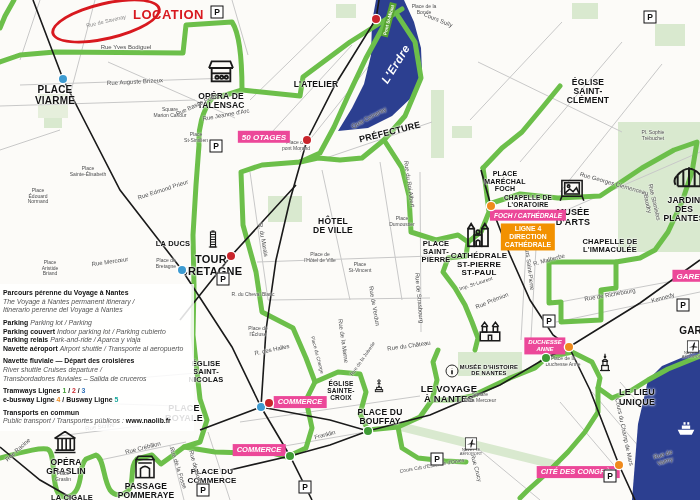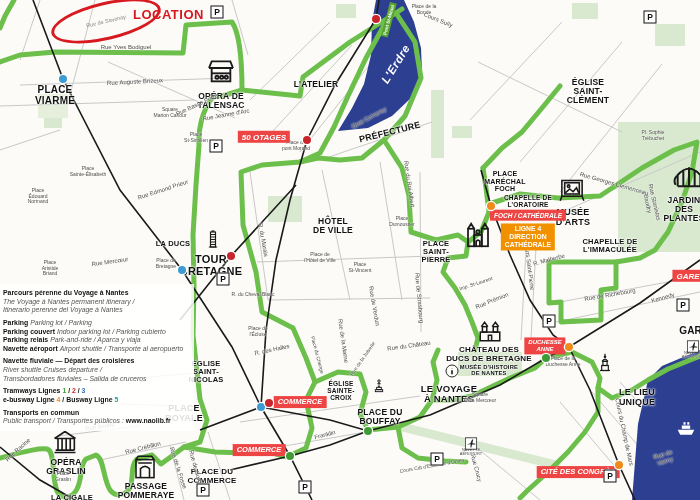--- a/index.html
+++ b/index.html
@@ -8,21 +8,21 @@
   .stage svg.base{position:absolute;left:0;top:0;}
   #labels{position:absolute;left:0;top:0;width:700px;height:500px;}
   .poi{position:absolute;font-weight:bold;color:#111;text-align:center;white-space:pre-line;
        line-height:1.08;letter-spacing:.2px;
        text-shadow:0 0 2px #fff,0 0 3px #fff,0 0 1px #fff;}
   .poi.it{}
   .street{position:absolute;color:#4c4c4c;text-align:center;white-space:pre-line;line-height:1.12;
        text-shadow:0 0 2px #fff,0 0 2px #fff;}
   .badge{position:absolute;color:#fff;font-weight:bold;font-style:italic;text-align:center;
        white-space:pre;padding:1.5px 4px;line-height:1.18;}
-  .badge.black{background:#ef4444;}
+  .badge.black{background:#ec4899;}
   .badge.orange{background:#f29100;font-style:normal;}
   .badge.green{background:#58a431;font-style:normal;padding:1px 2px;}
   .dot{position:absolute;width:8px;height:8px;border-radius:50%;transform:translate(-50%,-50%);
        box-shadow:0 0 0 1.3px #fff;}
   .dot-blue{background:#3d9bd1;} .dot-red{background:#c9252c;}
   .dot-green{background:#3f9c35;} .dot-orange{background:#ef8a1c;}
   .pk{position:absolute;width:11px;height:11px;background:#fff;border:1.3px solid #111;
       transform:translate(-50%,-50%);font-size:8.5px;font-weight:bold;text-align:center;
       line-height:10px;color:#111;}
   .icn{position:absolute;transform:translateX(-50%);}
@@ -208,41 +208,42 @@
 L'ORATOIRE</div>
       <div class="poi" style="left: 573px; top: 208px; font-size: 9px; transform: translate(-50%, 0px);">MUSÉE
 D'ARTS</div>
       <div class="poi" style="left: 610px; top: 238px; font-size: 7.5px; transform: translate(-50%, 0px);">CHAPELLE DE
 L'IMMACULÉE</div>
       <div class="poi" style="left: 684px; top: 196px; font-size: 8.5px; transform: translate(-50%, 0px);">JARDIN
 DES PLANTES</div>
       <div class="poi" style="left: 436px; top: 240px; font-size: 7.5px; transform: translate(-50%, 0px);">PLACE
 SAINT-
 PIERRE</div>
+      <div class="poi" style="left: 479px; top: 252px; font-size: 8px; transform: translate(-50%, 0px);">CATHÉDRALE
+ST-PIERRE
+ST-PAUL</div>
       <div class="poi" style="left: 206px; top: 360px; font-size: 7.5px; transform: translate(-50%, 0px);">ÉGLISE
 SAINT-
 NICOLAS</div>
       <div class="poi" style="left: 184px; top: 404px; font-size: 9px; transform: translate(-50%, 0px);">PLACE
 ROYALE</div>
       <div class="poi" style="left: 66px; top: 458px; font-size: 8.5px; transform: translate(-50%, 0px);">OPÉRA
 GRASLIN</div>
       <div class="poi" style="left: 72px; top: 494px; font-size: 7.5px; transform: translate(-50%, 0px);">LA CIGALE</div>
       <div class="poi" style="left: 146px; top: 482px; font-size: 8.5px; transform: translate(-50%, 0px);">PASSAGE
 POMMERAYE</div>
       <div class="poi" style="left: 212px; top: 468px; font-size: 8px; transform: translate(-50%, 0px);">PLACE DU
 COMMERCE</div>
       <div class="poi" style="left: 341px; top: 380px; font-size: 6.5px; transform: translate(-50%, 0px);">ÉGLISE
 SAINTE-
 CROIX</div>
       <div class="poi" style="left: 380px; top: 408px; font-size: 8.5px; transform: translate(-50%, 0px);">PLACE DU
 BOUFFAY</div>
       <div class="poi it" style="left: 449px; top: 384px; font-size: 9.5px; transform: translate(-50%, 0px);">LE VOYAGE
 À NANTES</div>
-      <div class="poi" style="left: 489px; top: 346px; font-size: 8px; transform: translate(-50%, 0px);">CHÂTEAU DES
-DUCS DE BRETAGNE</div>
       <div class="poi" style="left: 489px; top: 364px; font-size: 5.8px; transform: translate(-50%, 0px);">MUSÉE D'HISTOIRE
 DE NANTES</div>
       <div class="poi" style="left: 606px; top: 388px; font-size: 9px; transform: translate(-50%, 0px); margin-left: 31px;">LE LIEU
 UNIQUE</div>
       <div class="poi" style="left: 694px; top: 326px; font-size: 10px; transform: translate(-50%, 0px);">GARE</div>
       <div class="street" style="left: 126px; top: 47px; font-size: 6px; transform: translate(-50%, -50%);">Rue Yves Bodiguel</div>
       <div class="street" style="left: 135px; top: 82px; font-size: 6px; transform: translate(-50%, -50%) rotate(-3deg);">Rue Auguste Brizeux</div>
       <div class="street" style="left: 170px; top: 113px; font-size: 5px; transform: translate(-50%, -50%);">Square
 Marion Cahour</div>
       <div class="street" style="left: 196px; top: 138px; font-size: 5px; transform: translate(-50%, -50%);">Place

